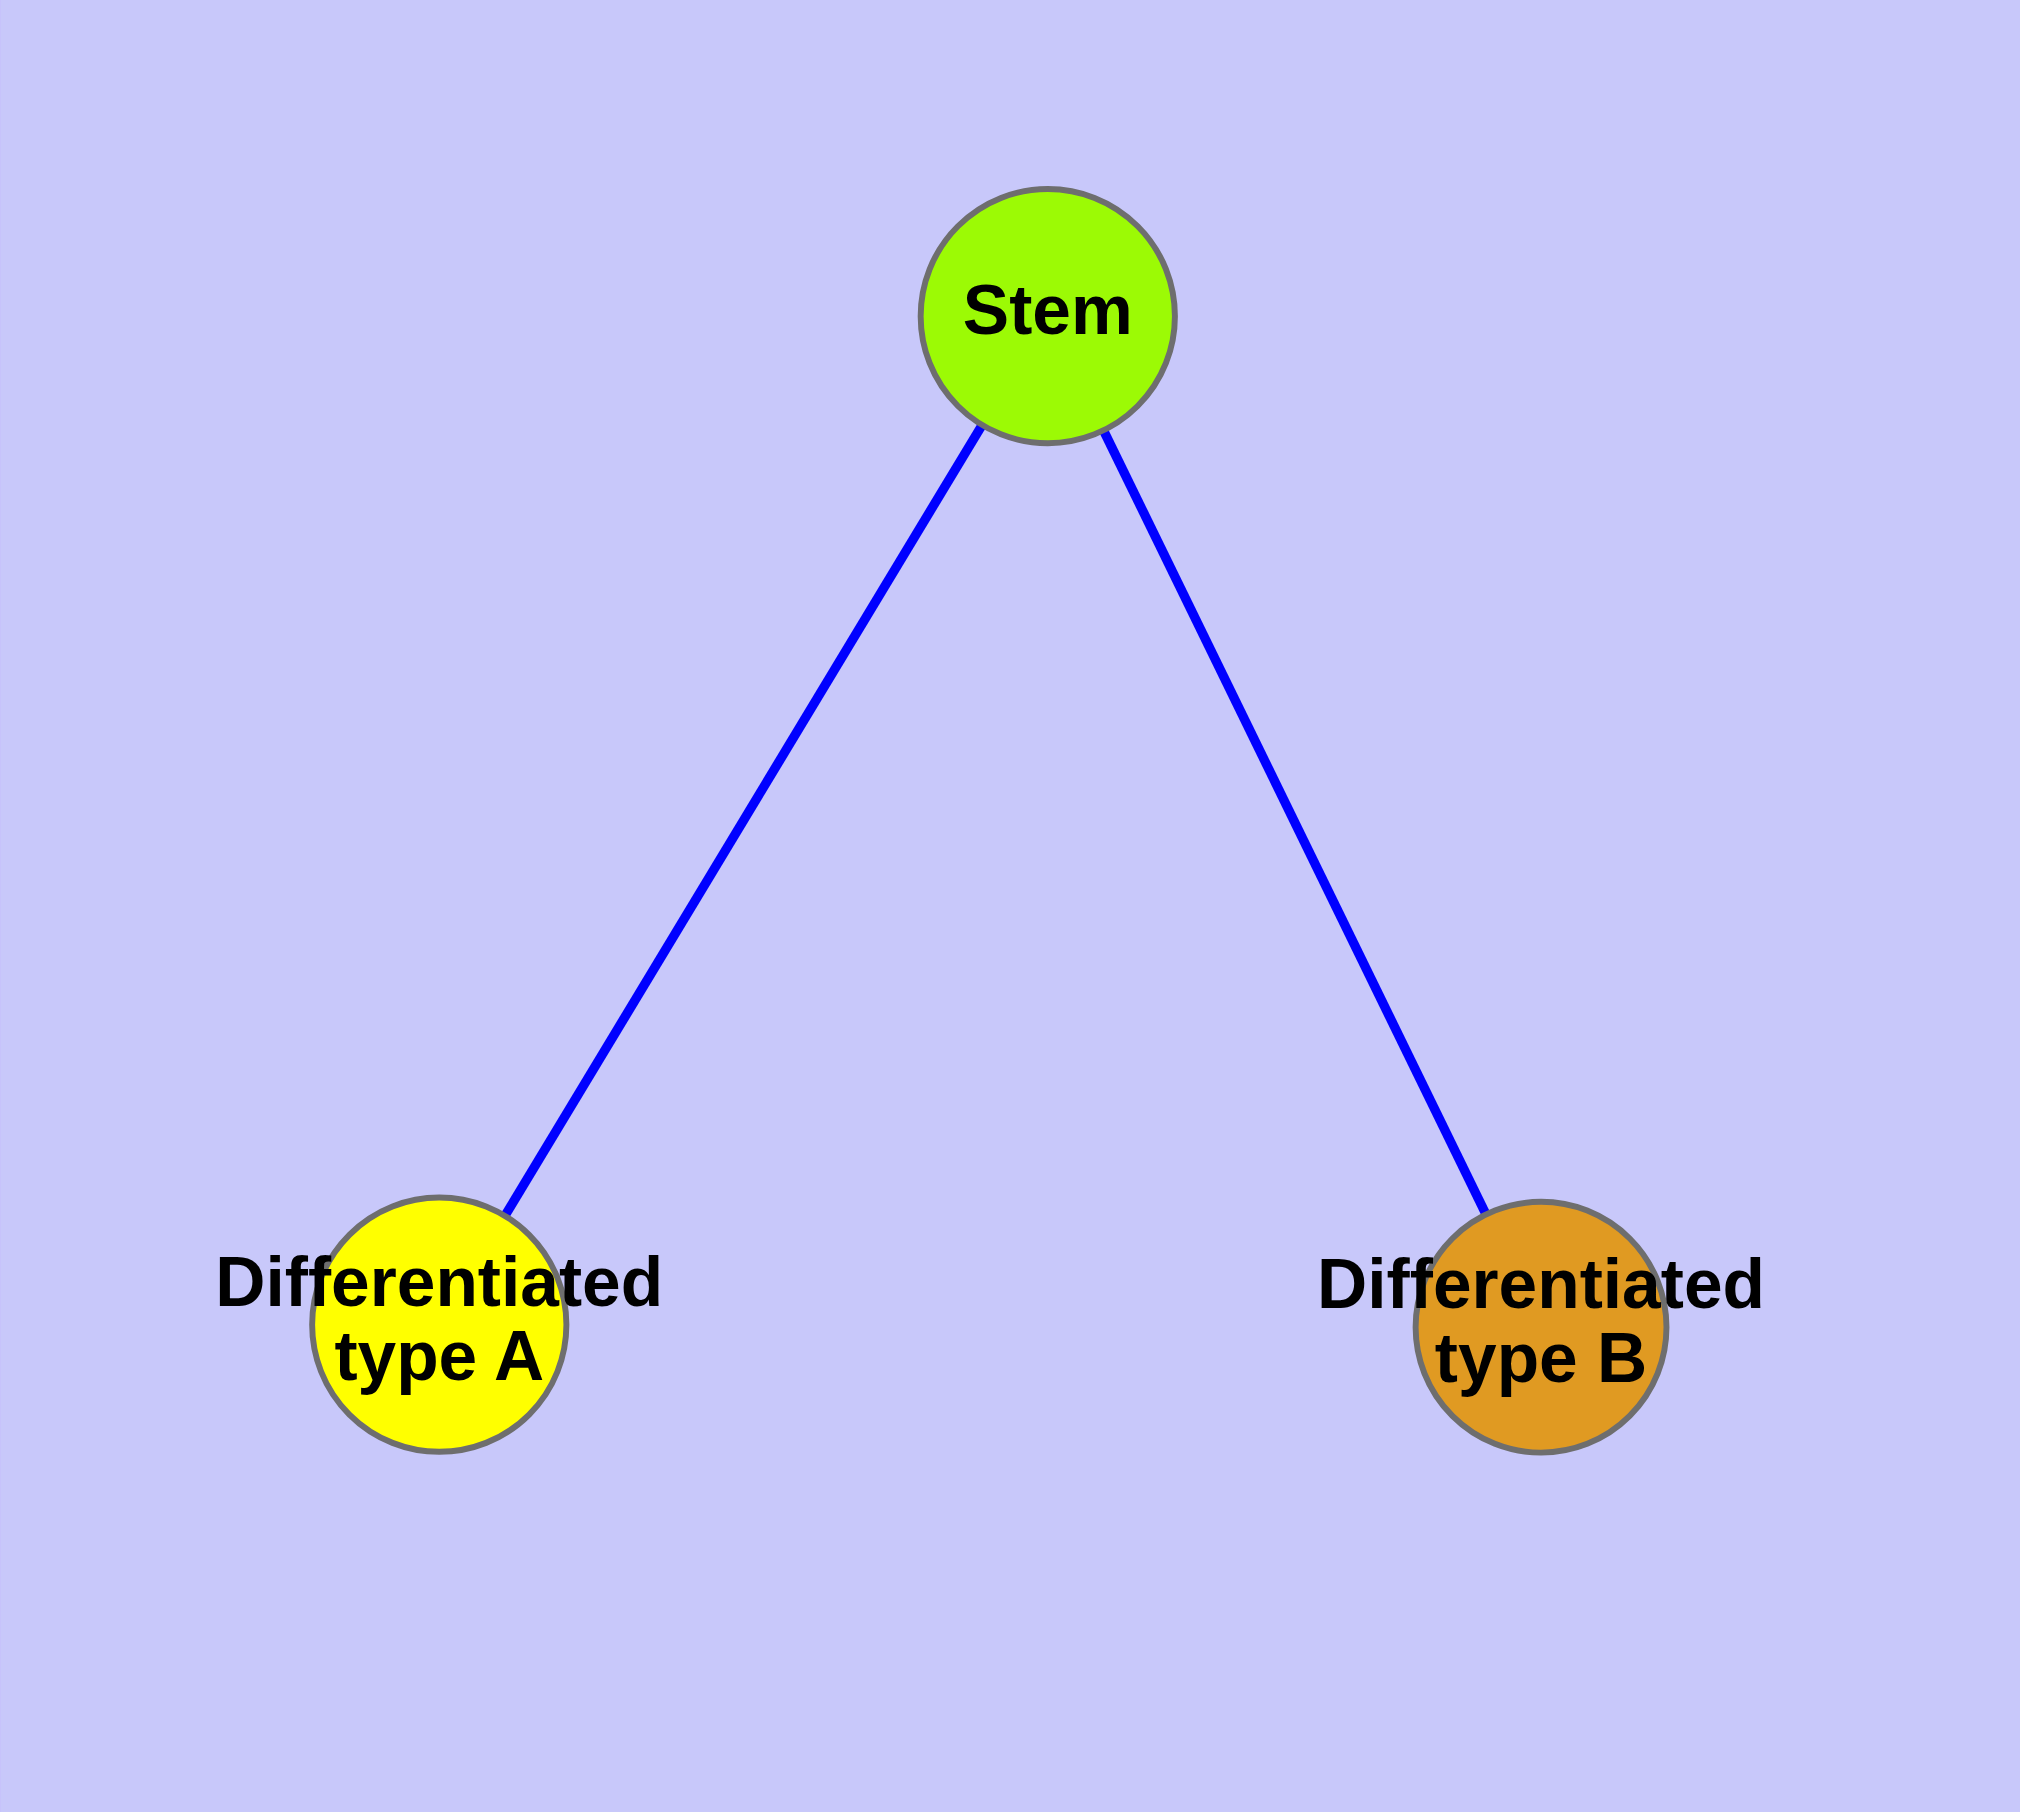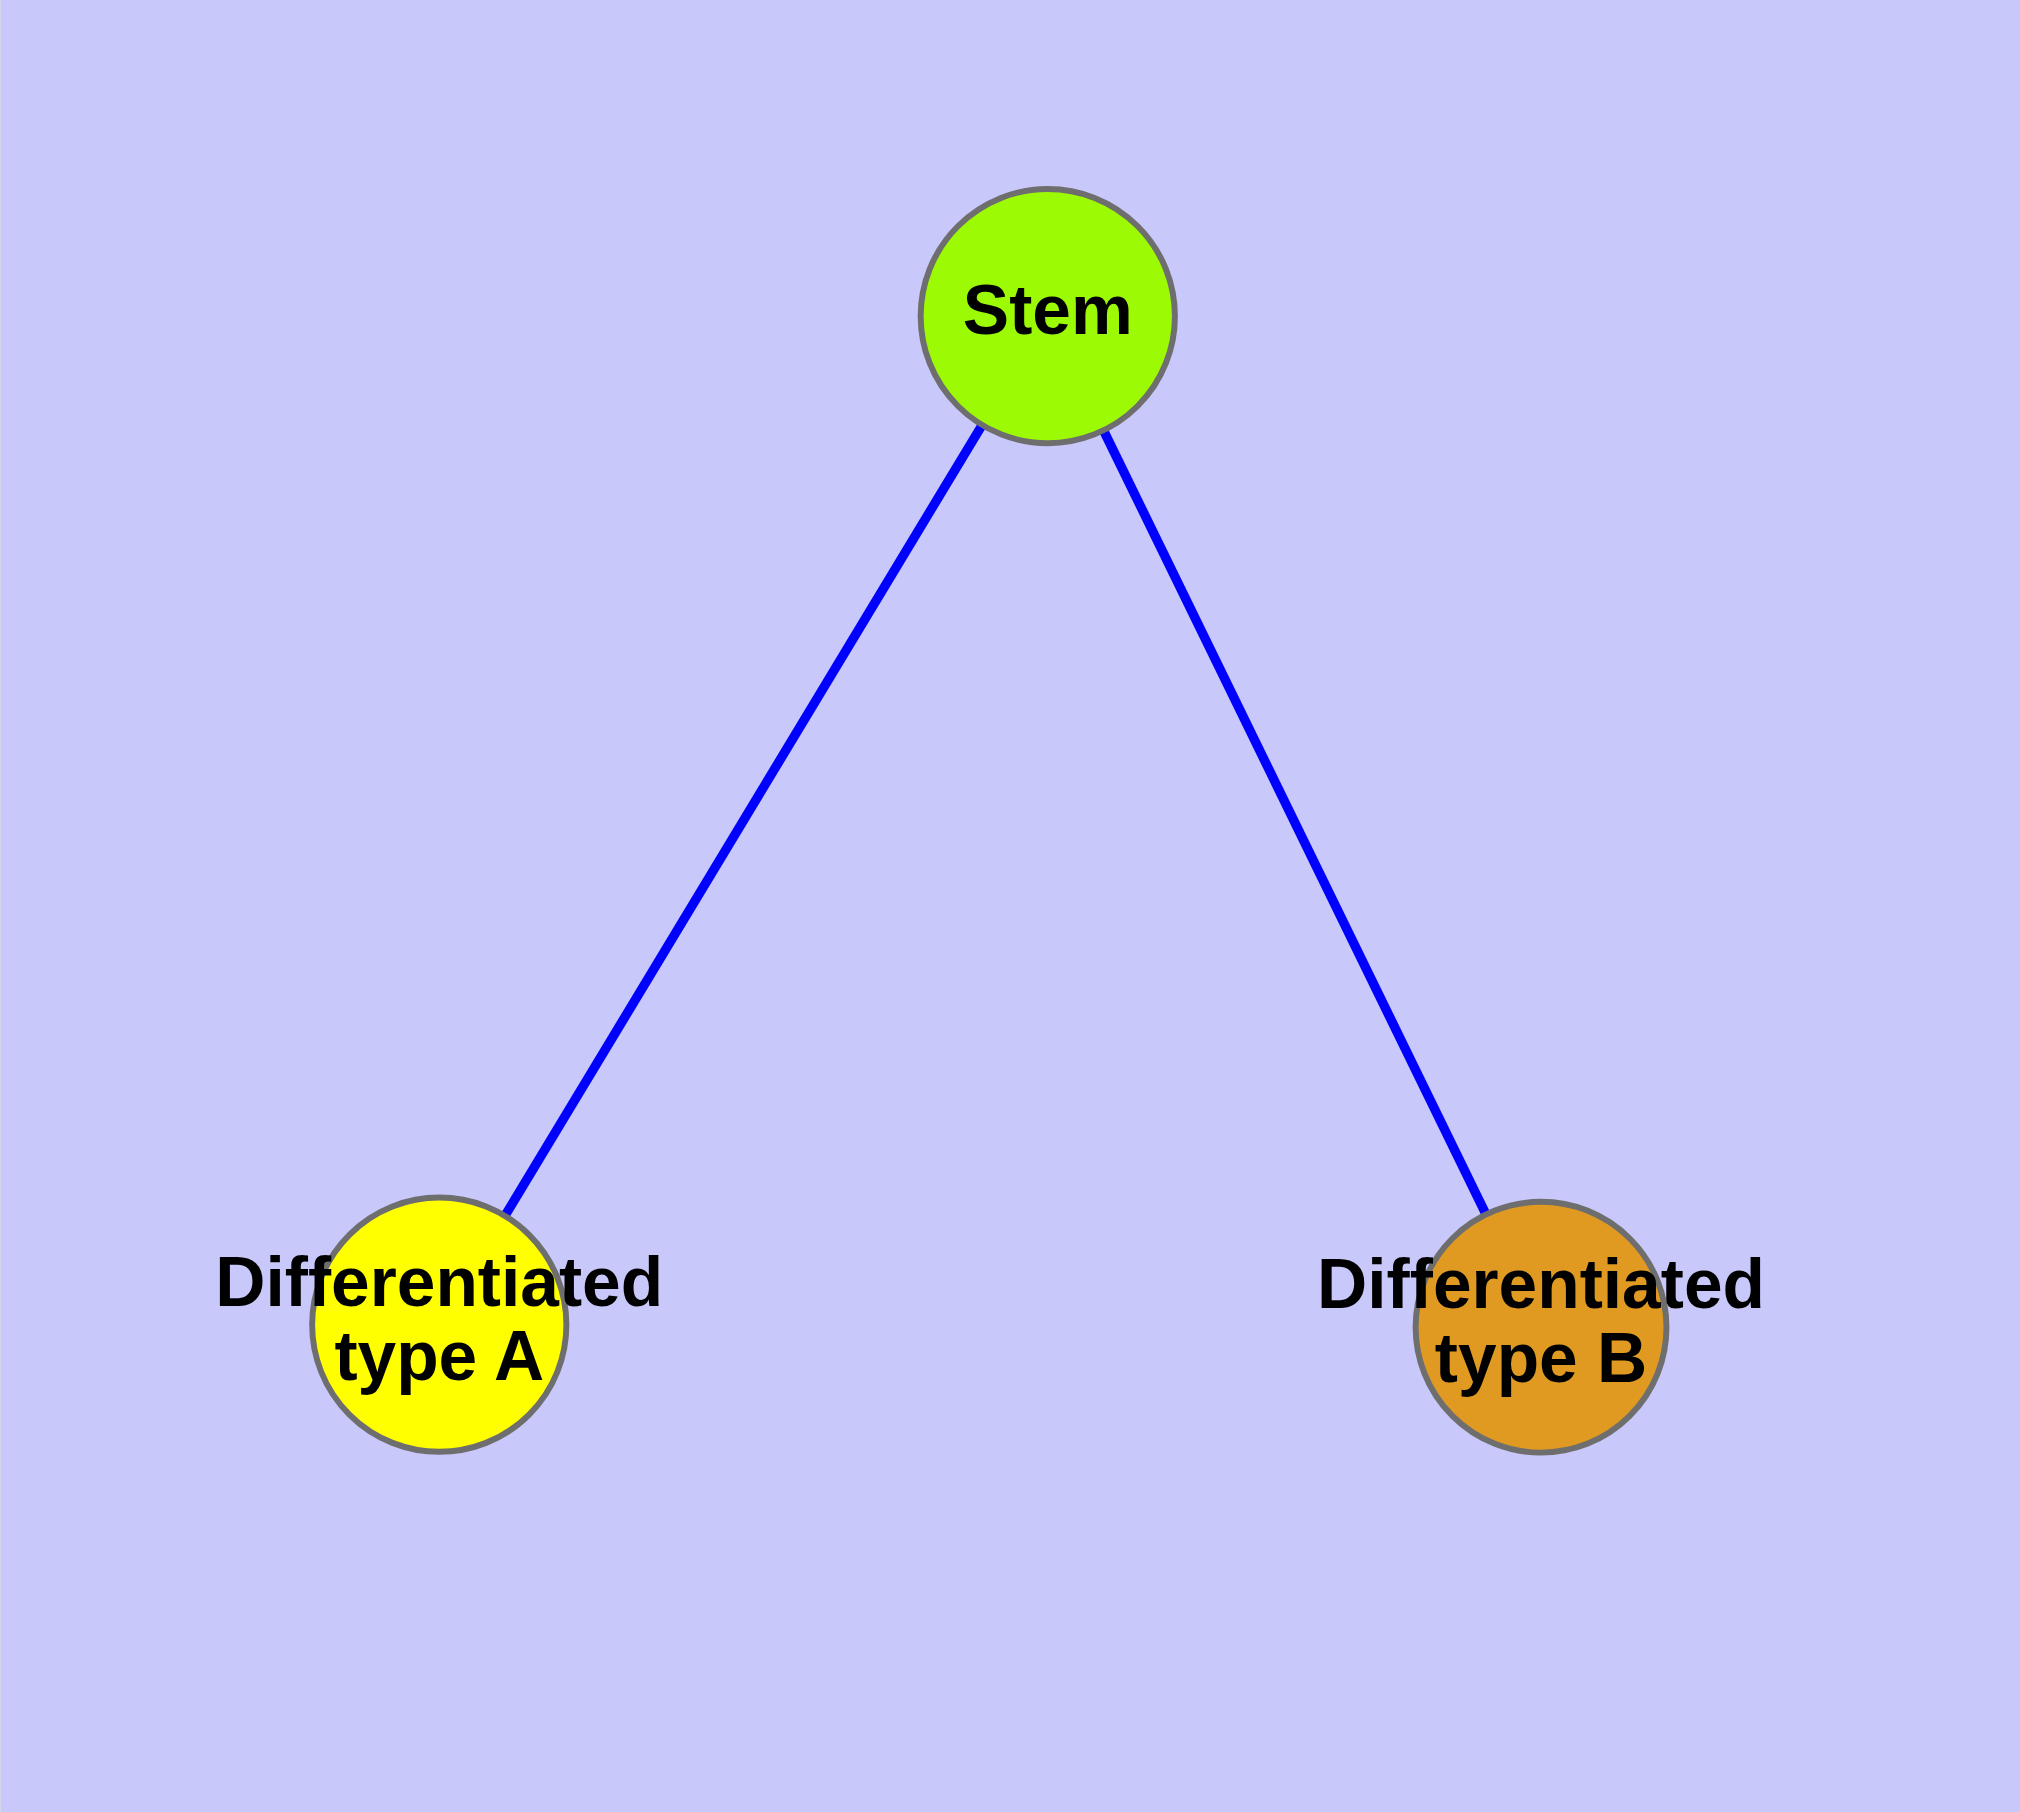--- a/index.html
+++ b/index.html
@@ -28,21 +28,21 @@
     font-weight: bold;
     fill: #000000;
     text-anchor: middle;
     dominant-baseline: middle;
     white-space: pre;
   }
 </style>
 </head>
 <body>
 
-<div id="canvas" style="background: #fef9c3; width: 2021px; height: 1812px;">
+<div id="canvas" style="background: #c4b5fd; width: 2021px; height: 1812px;">
   <svg id="graph-svg" viewBox="0 0 2384 2138" xmlns="http://www.w3.org/2000/svg" style="width: 2021px; height: 1812px;">
 
     <rect id="bg-rect" x="0" y="0" width="2384" height="2138" fill="#C8C8FA"></rect>
 
     <g id="edge-layer">
         <line x1="1160.5748810703003" y1="498.00820546844375" x2="593.4251189296997" y2="1437.9917945315563" stroke="#0000FF" stroke-width="11" stroke-linecap="butt"></line>
         <line x1="1300.014184301051" y1="504.21807881641564" x2="1754.8627223332098" y2="1436.5794291125762" stroke="#0000FF" stroke-width="11" stroke-linecap="butt"></line>
       </g>
 
     <g id="node-layer">

